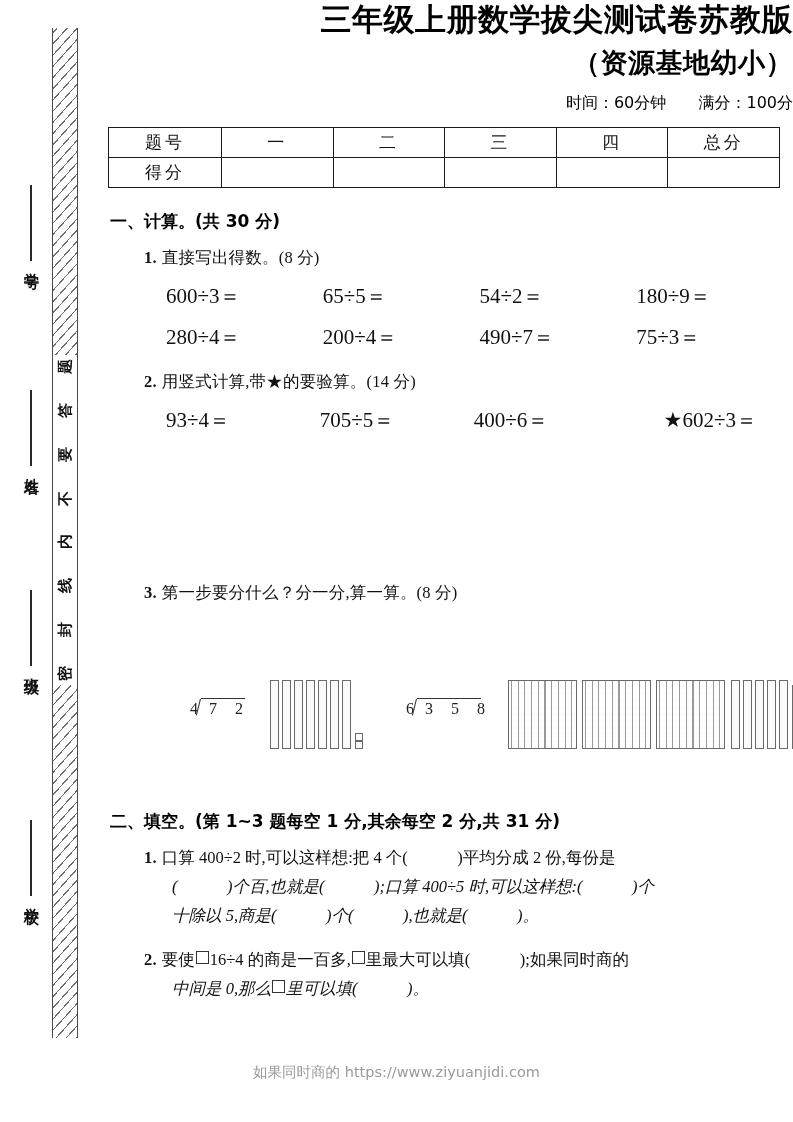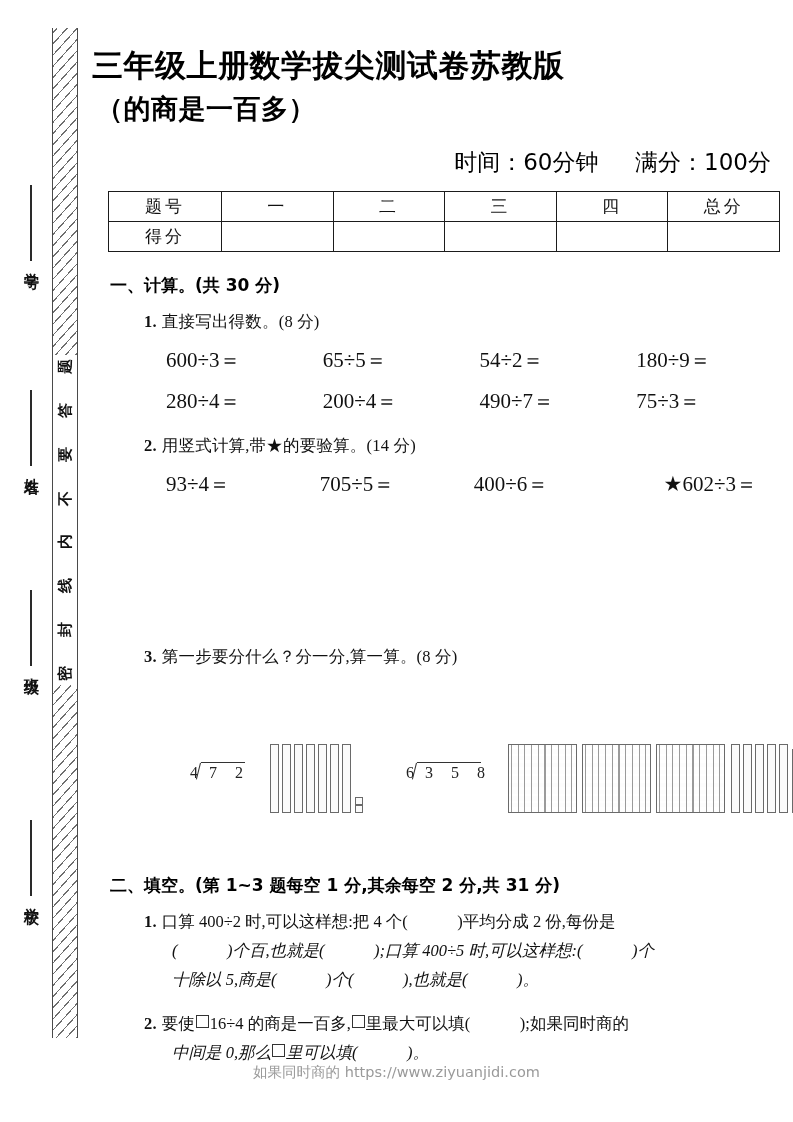--- a/index.html
+++ b/index.html
@@ -88,46 +88,45 @@
 
   
   #page {
     position: absolute;
     left: 96px;
     top: 0;
     width: 697px;
     height: 1122px;
   }
 
-  #title-wrap { padding-top: 34px; text-align: left; margin-top: 12px; }
+  #title-wrap { text-align: right; }
   #main-title {
     font-family: "DejaVu Sans", "Liberation Sans", sans-serif;
     font-weight: bold;
     font-size: 31px;
     letter-spacing: 0.5px;
     color: #000;
     line-height: 1.25;
     white-space: nowrap;
     margin-left: -4px;
   }
   #sub-title {
     font-family: "DejaVu Sans", "Liberation Sans", sans-serif;
     font-weight: bold;
     font-size: 27px;
     color: #000;
     margin-top: 6px;
     letter-spacing: 0.5px;
   }
 
   #meta-line {
-    margin-top: 20px;
+    margin-top: 12px;
     text-align: right;
-    padding-right: 22px;
     font-family: "DejaVu Sans", "Liberation Sans", sans-serif;
-    font-size: 23px;
+    font-size: 16px;
     color: #000;
   }
   #meta-line .gap { display: inline-block; width: 22px; }
 
   
   #score-table {
     margin: 13px 10px 0 12px;
     border-collapse: collapse;
     width: 672px;
     table-layout: fixed;
@@ -309,21 +308,21 @@
   <span class="sc">不</span>
   <span class="sc">要</span>
   <span class="sc">答</span>
   <span class="sc">题</span>
 </div>
 
 <div id="page">
 
   <div id="title-wrap">
     <div id="main-title">三年级上册数学拔尖测试卷苏教版</div>
-    <div id="sub-title">（的商是一百多）</div>
+    <div id="sub-title">（资源基地幼小）</div>
   </div>
 
   <div id="meta-line">
     <span>时间：60分钟</span>
     <span class="gap"></span>
     <span>满分：100分</span>
   </div>
 
   <table id="score-table">
     <tbody>

